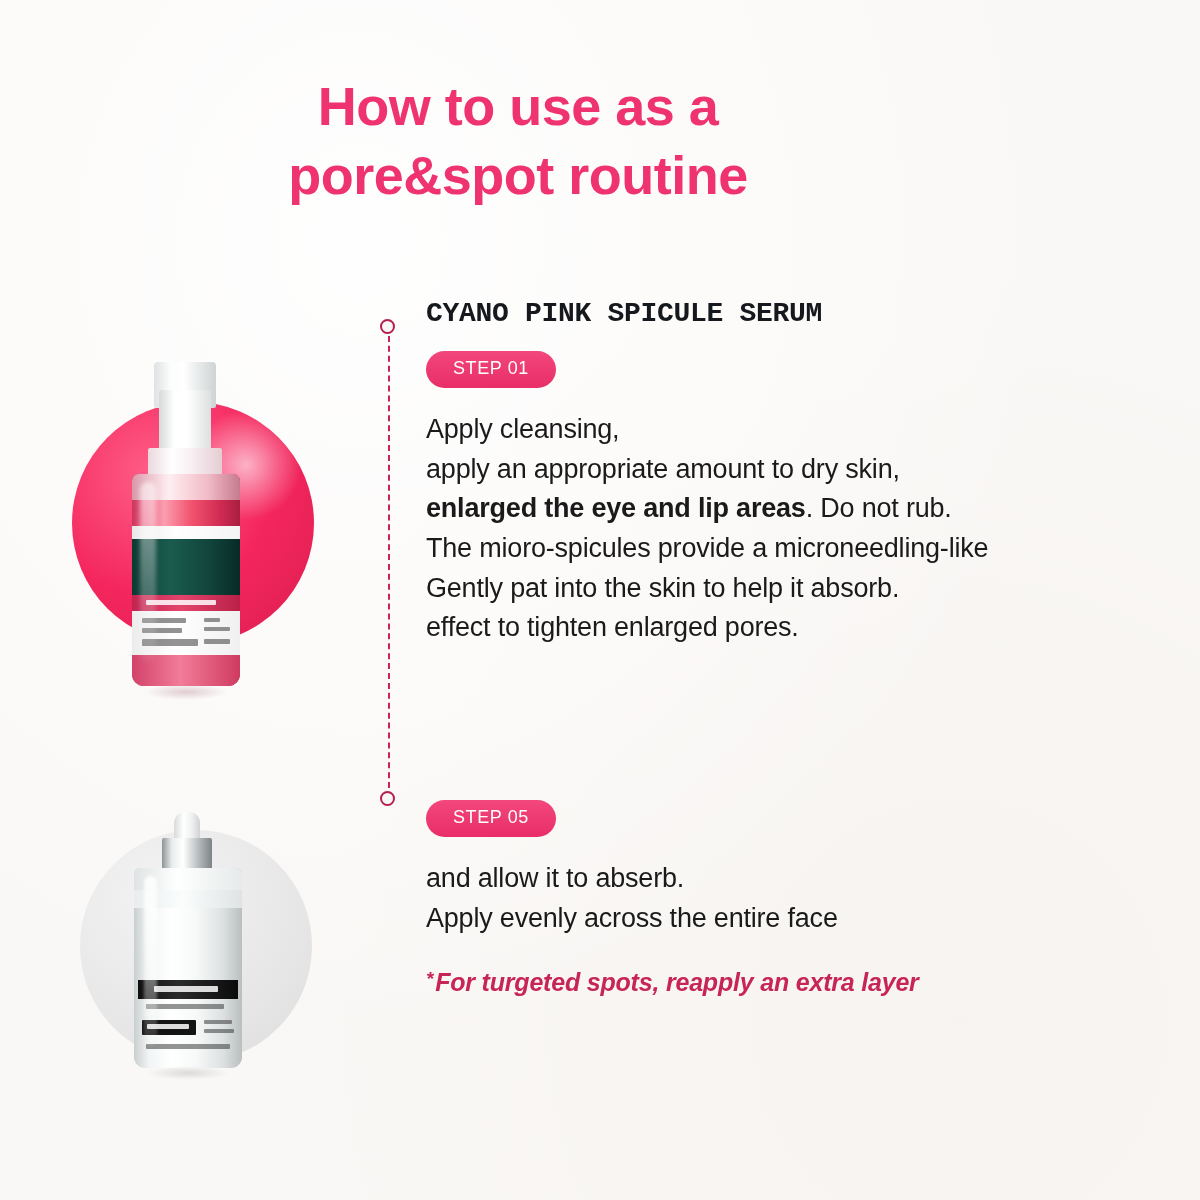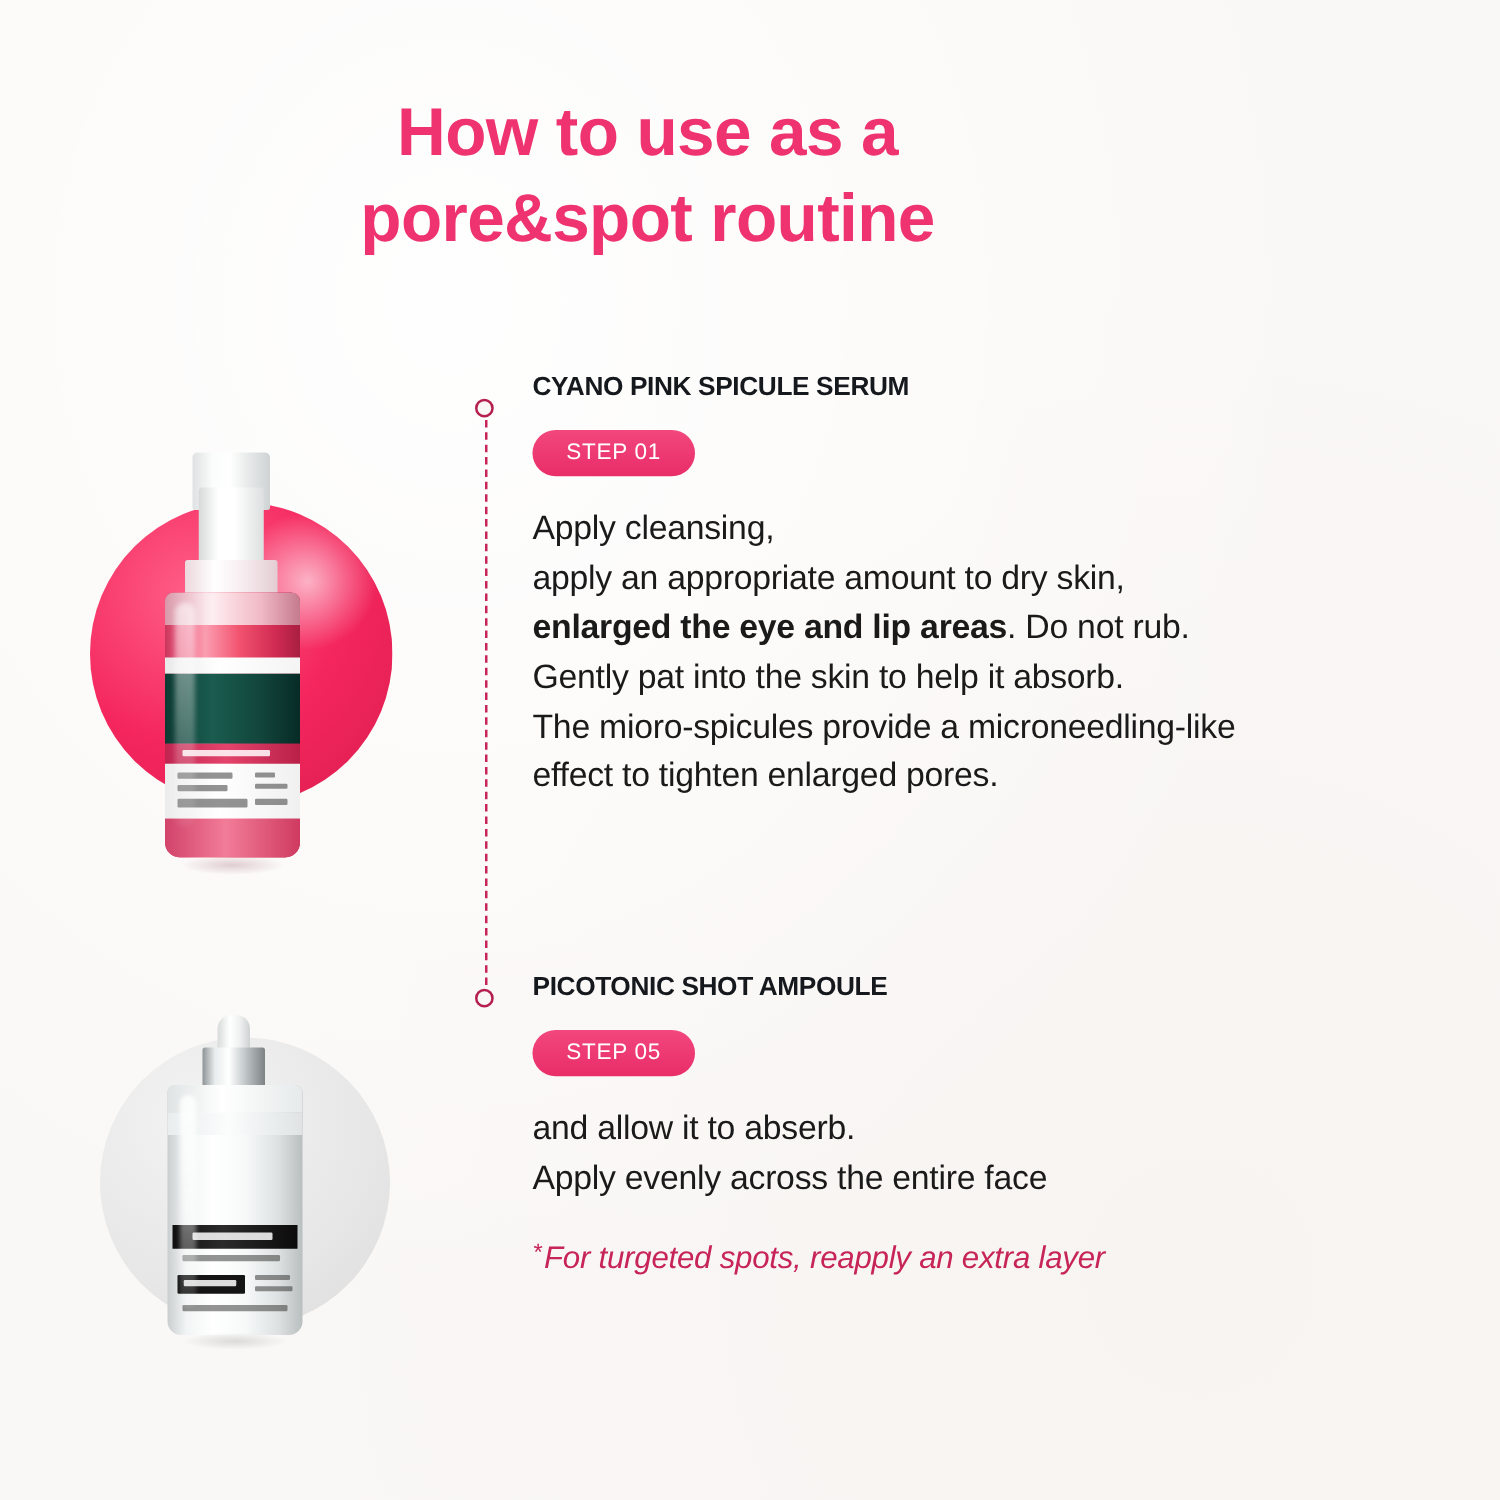--- a/index.html
+++ b/index.html
@@ -213,26 +213,27 @@
     position: absolute; left: 24px; top: 254px; width: 84px; height: 14px;
     background: radial-gradient(ellipse at center, rgba(150,150,150,0.3) 0%, rgba(250,248,246,0) 70%);
   }
 
   
   .section { position: absolute; left: 426px; }
   .section-1 { top: 298px; }
   .section-2 { top: 778px; }
 
   .section-heading {
-    font-size: 21px;
+    font-size: 28px;
     font-weight: bold;
     color: #15181c;
     letter-spacing: -0.3px;
     white-space: nowrap;
     margin: 0;
+    font-family: Liberation Mono, monospace;
   }
   .step-badge {
     display: inline-block;
     margin-top: 22px;
     padding: 7px 27px 9px;
     background: linear-gradient(180deg, #f2477d 0%, #e92d68 100%);
     color: #ffffff;
     font-size: 18px;
     letter-spacing: 0.6px;
     border-radius: 999px;
@@ -248,20 +249,21 @@
   .body-text .em { font-weight: bold; }
 
   .footnote {
     margin-top: 26px;
     font-size: 25px;
     line-height: 1.5;
     font-style: italic;
     color: #c72458;
     letter-spacing: -0.2px;
     white-space: nowrap;
+    font-weight: bold;
   }
   .footnote .star {
     font-size: 19px;
     vertical-align: 6px;
     margin-right: 2px;
   }
   .footnote .indent { padding-left: 20px; display: inline-block; }
 </style>
 </head>
 <body>
@@ -331,28 +333,27 @@
   </div>
 </div>
 
 <div class="section section-1">
   <h2 class="section-heading">CYANO PINK SPICULE SERUM</h2>
   <div class="step-badge">STEP 01</div>
   <div class="body-text">
     <div>Apply cleansing,</div>
     <div>apply an appropriate amount to dry skin,</div>
     <div><span class="em">enlarged the eye and lip areas</span><span>. Do not rub.</span></div>
+    <div>The mioro-spicules provide a microneedling-like</div>
     <div>Gently pat into the skin to help it absorb.</div>
-    <div>The mioro-spicules provide a microneedling-like</div>
     <div>effect to tighten enlarged pores.</div>
   </div>
 </div>
 
 <div class="section section-2">
-  <h2 class="section-heading">PICOTONIC SHOT AMPOULE</h2>
   <div class="step-badge">STEP 05</div>
   <div class="body-text">
     <div>and allow it to abserb.</div>
     <div>Apply evenly across the entire face</div>
   </div>
   <div class="footnote">
     <div><span class="star">*</span><span>For turgeted spots, reapply an extra layer</span></div>
   </div>
 </div>
 

